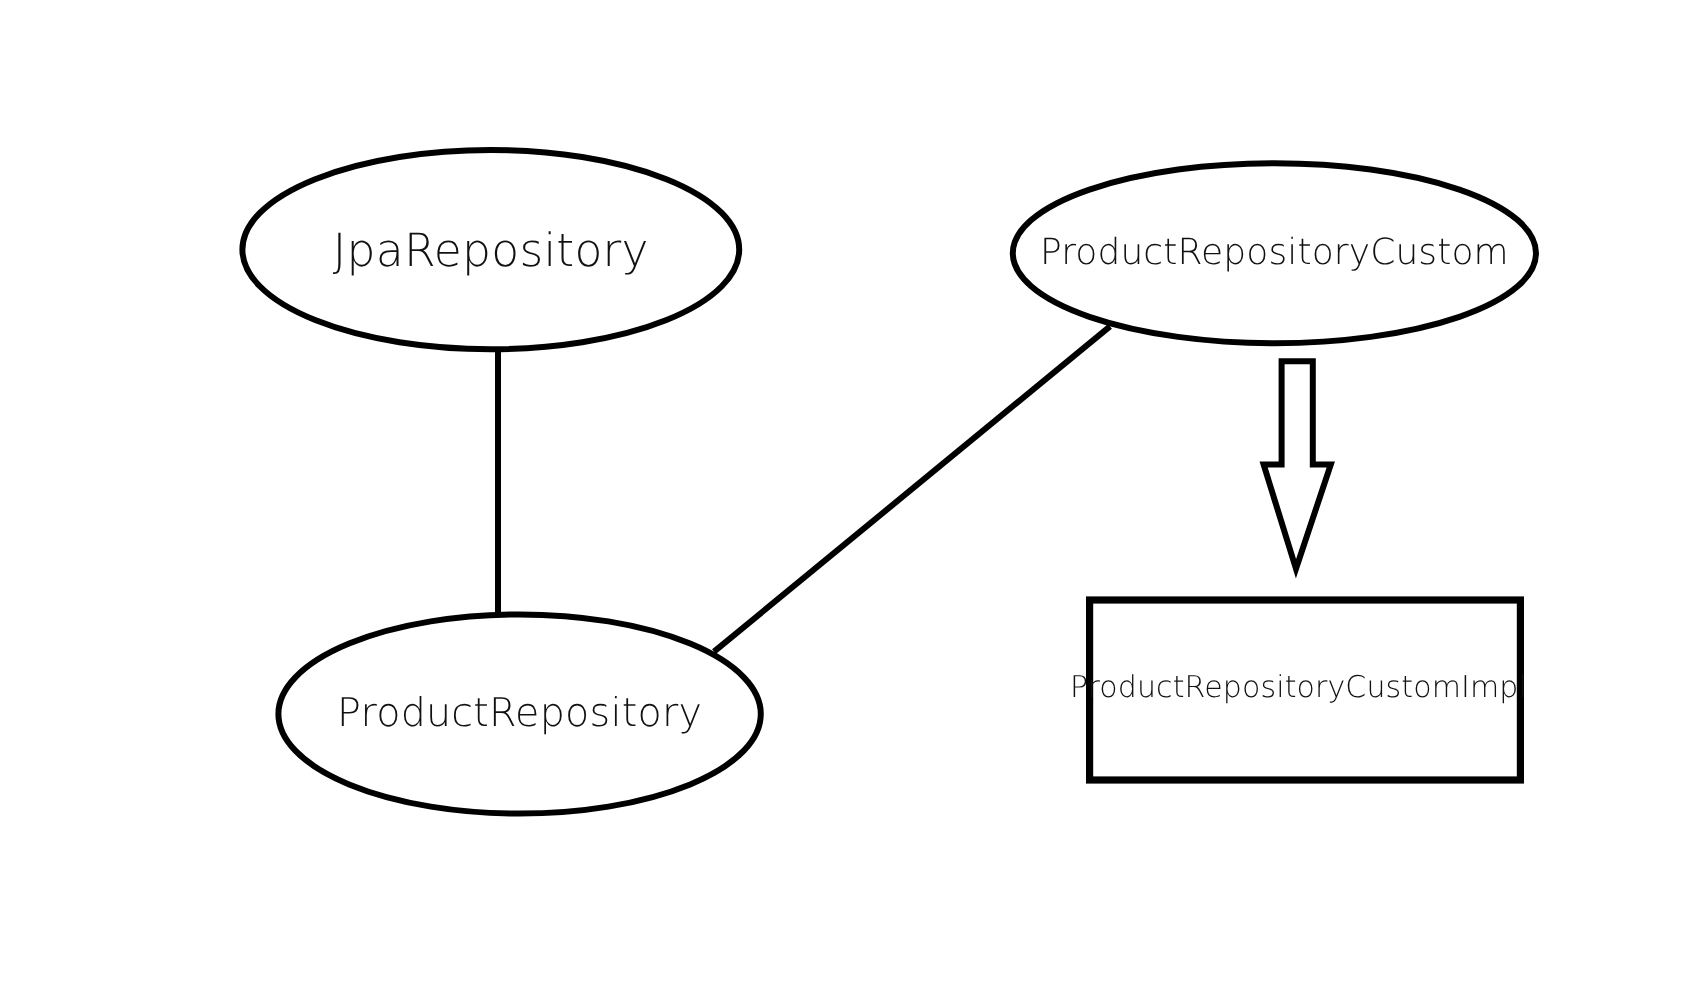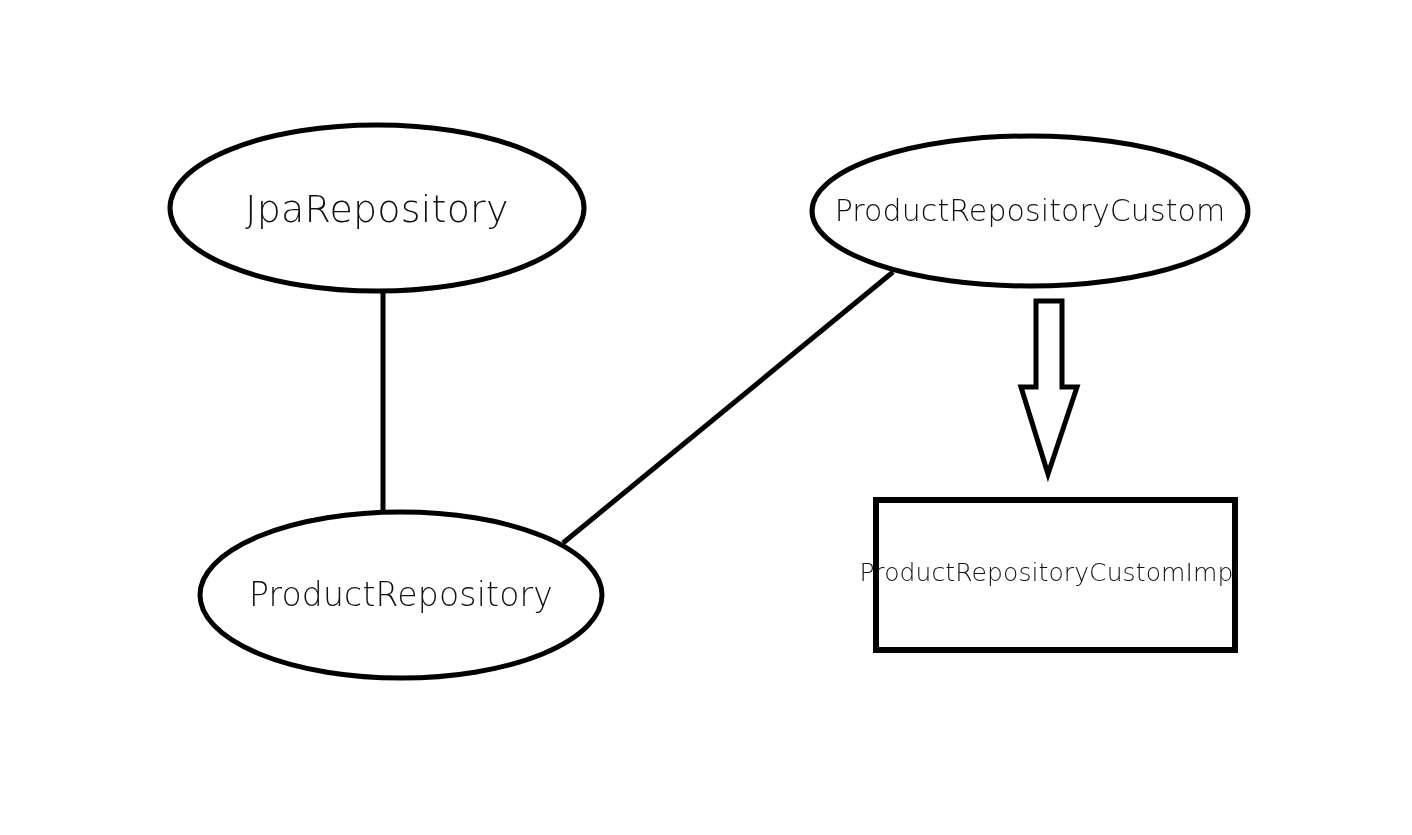--- a/index.html
+++ b/index.html
@@ -10,20 +10,21 @@
   }
   body {
     font-family: "DejaVu Sans", "Liberation Sans", sans-serif;
   }
   #canvas-wrap {
     position: relative;
     width: 1375px;
     height: 835px;
     background: #ffffff;
     overflow: hidden;
+    margin-left: 32px;
   }
   svg#diagram {
     position: absolute;
     top: 0;
     left: 0;
     width: 1412px;
     height: 835px;
     display: block;
   }
   .node-shape {

